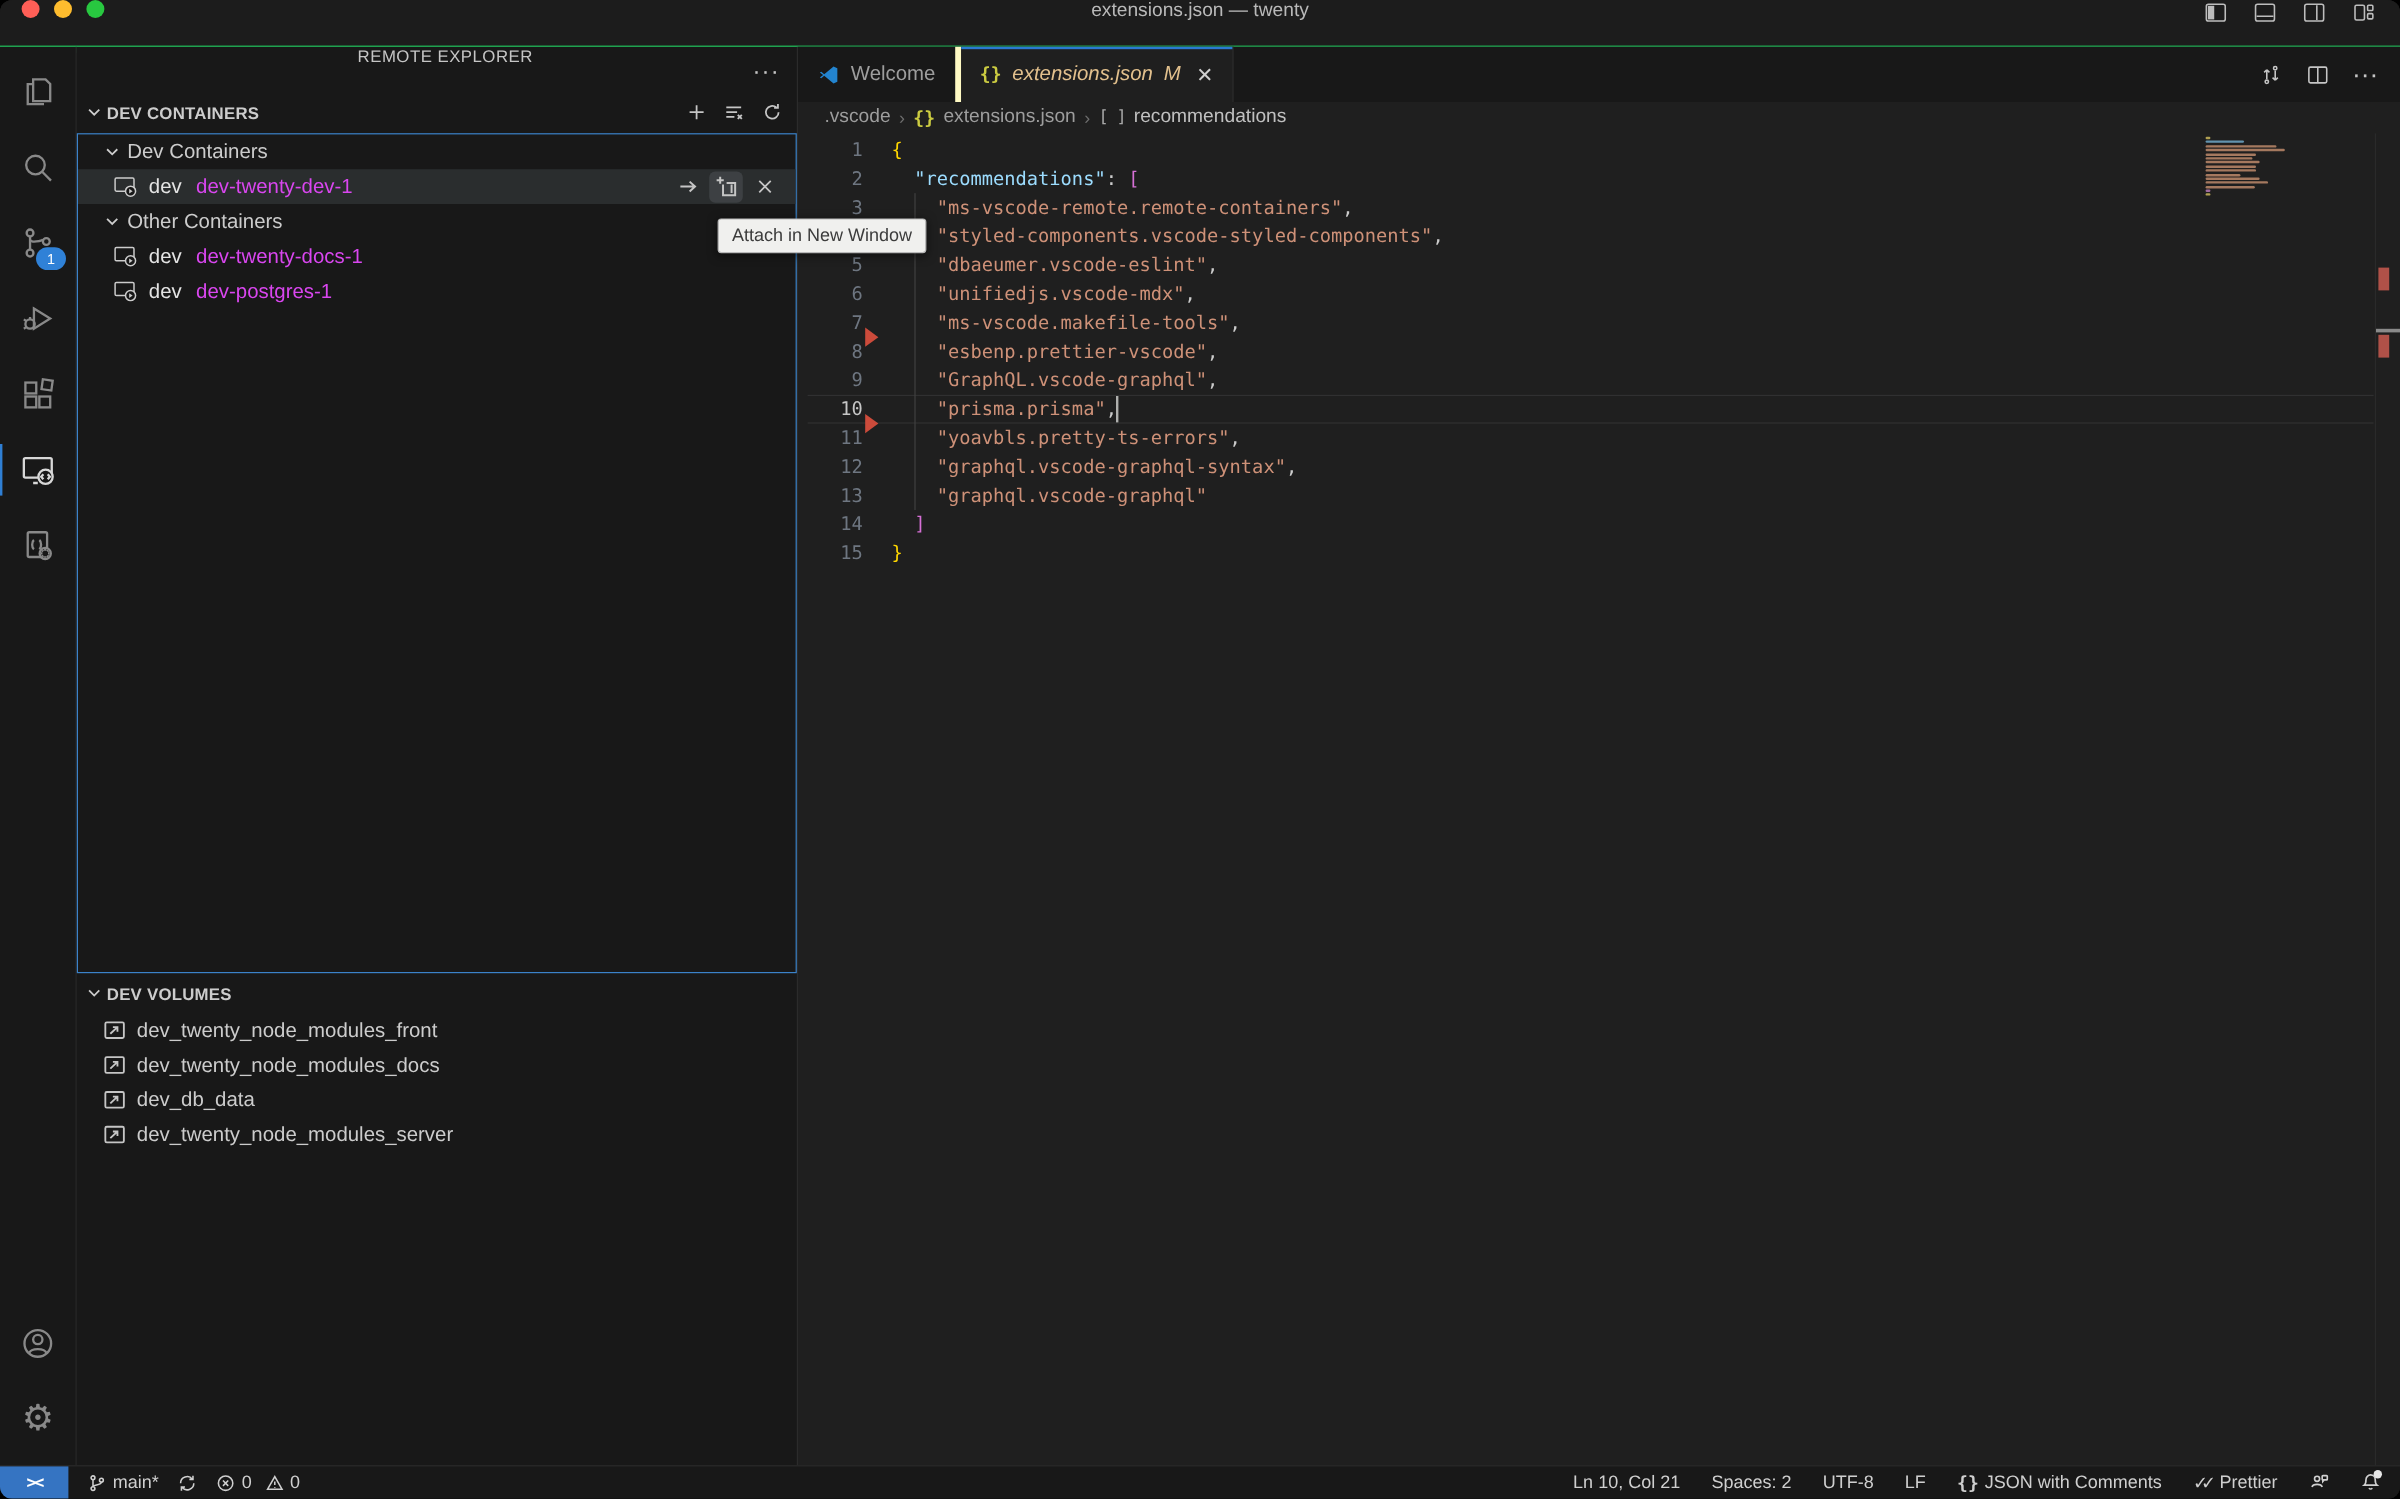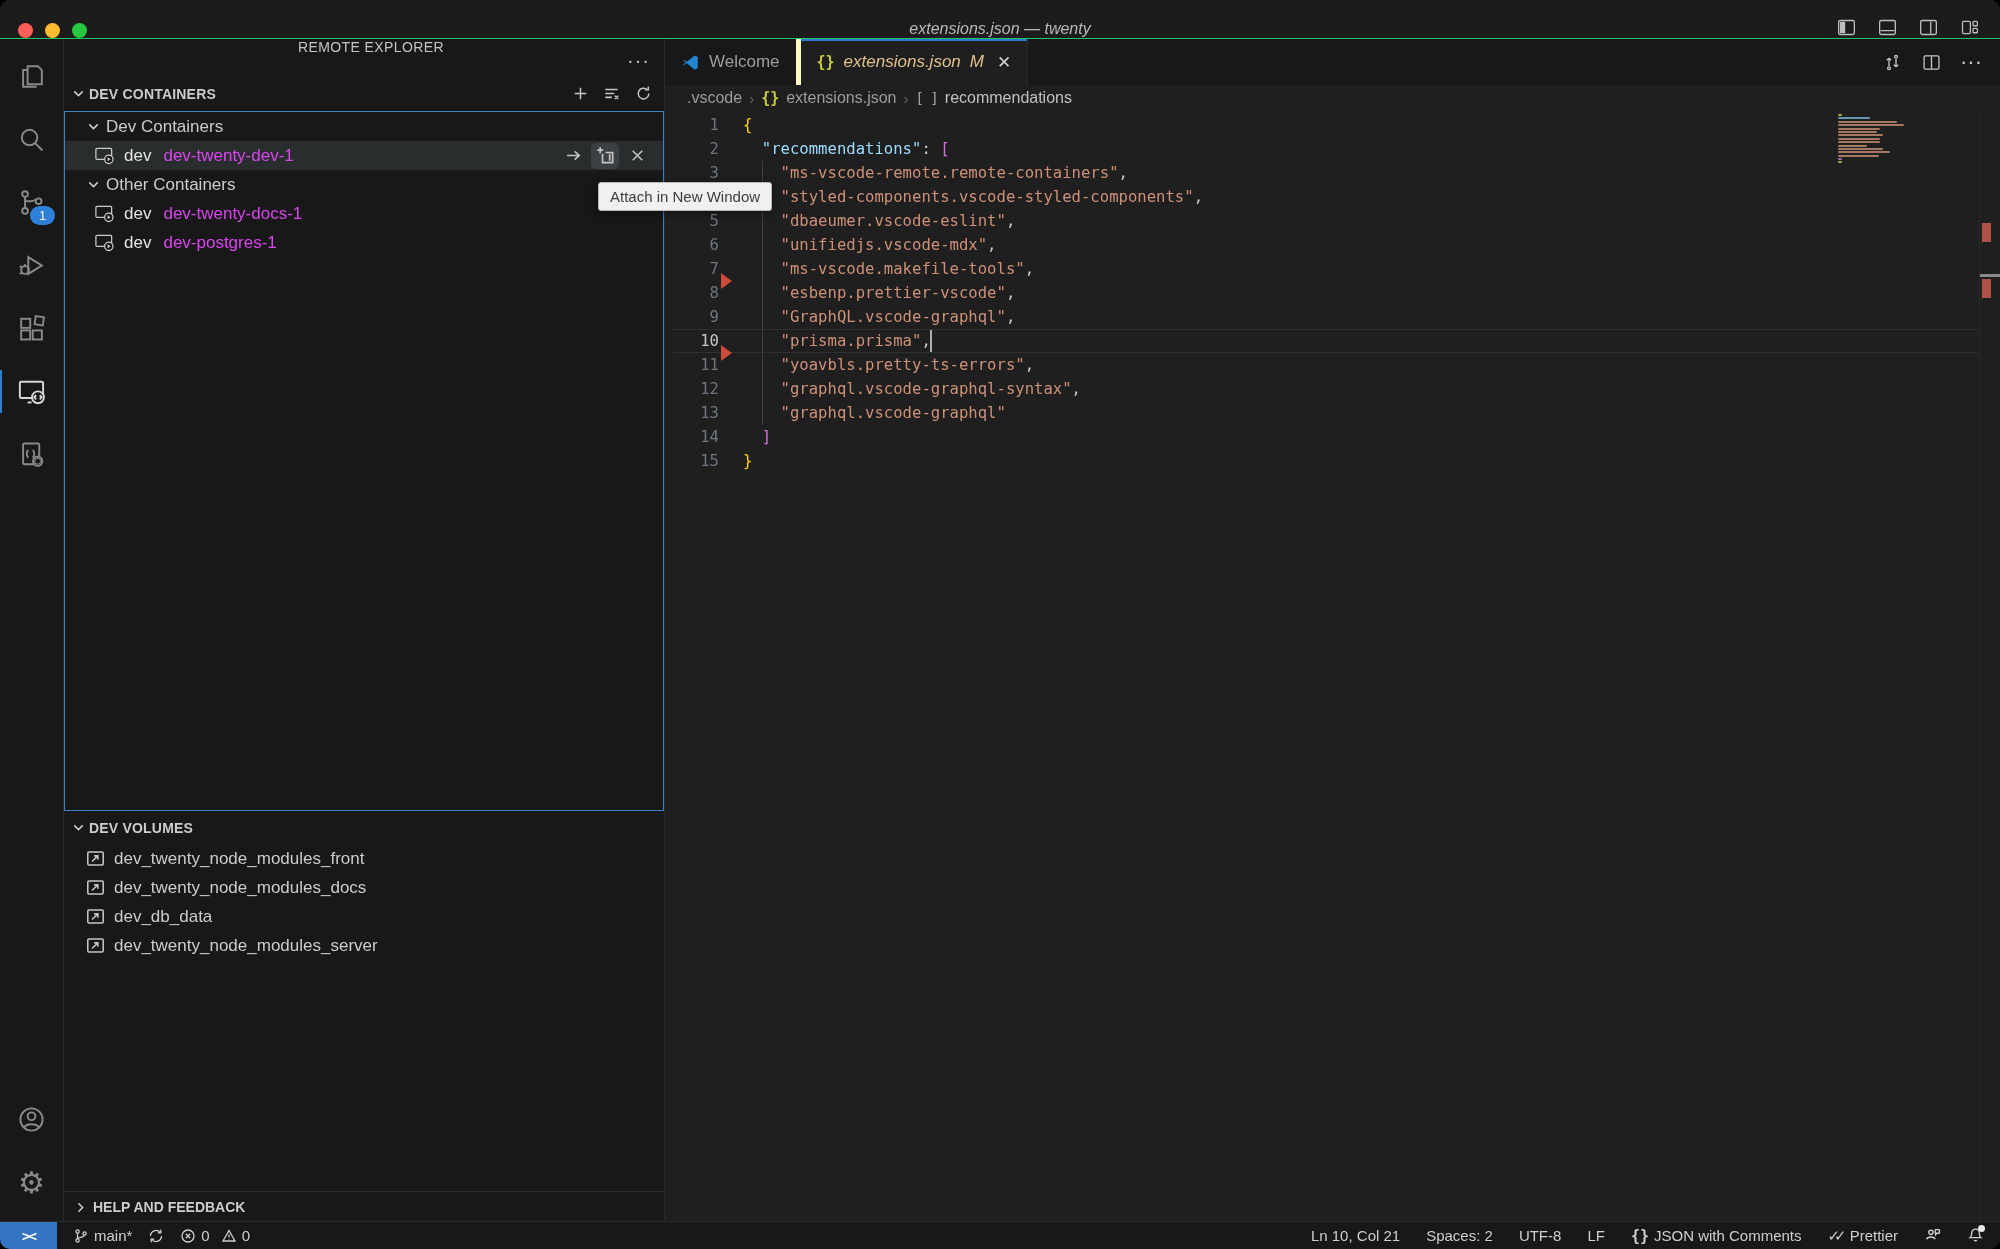--- a/index.html
+++ b/index.html
@@ -1,21 +1,21 @@
 <!DOCTYPE html>
 <html><head>
 <meta charset="utf-8">
 <style>
   html,body{margin:0;padding:0;background:#000;}
   .window{position:relative;width:2000px;height:1249px;background:#1f1f1f;border-radius:10px;overflow:hidden;
     font-family:"Liberation Sans",sans-serif;color:#cccccc;-webkit-font-smoothing:antialiased;}
   svg{display:block}
   
   .titlebar{position:absolute;top:0;left:0;right:0;height:38px;background:#1c1c1c;border-bottom:6px solid #22c55e;
-    display:flex;align-items:flex-end;font-style:italic;}
+    display:flex;align-items:flex-start;}
   .traffic{display:flex;gap:12px;margin-left:18px;}
   .tl{width:15px;height:15px;border-radius:50%;}
   .tl.r{background:#ff5f57}.tl.y{background:#febc2e}.tl.g{background:#28c840}
   .win-title{position:absolute;left:0;right:0;text-align:center;font-size:16px;color:#b9b9b9;pointer-events:none;}
   .tb-actions{margin-left:auto;display:flex;gap:20px;margin-right:20px;align-items:center;}
   .tb-actions svg{stroke:#bdbdbd;fill:none;stroke-width:1.5;}
   
   .main{position:absolute;top:39px;left:0;right:0;bottom:27px;display:flex;}
   
   .activitybar{width:63px;background:#181818;border-right:1px solid #2b2b2b;display:flex;flex-direction:column;align-items:center;padding-top:6px;}
@@ -362,28 +362,20 @@
                 <svg width="19" height="19" viewBox="0 0 16 16">
                   <rect x="1.5" y="2.5" width="13" height="11" rx="1"></rect>
                   <path d="M1.5 5.5h13" opacity="0"></path>
                   <path d="M5 10.5 10 5.8M10 9V5.8H6.8"></path>
                 </svg>
               </span>
               <span>dev_twenty_node_modules_server</span>
             </div>
           </div>
       </div>
-      <div class="help-sect">
-        <span>
-            <svg width="17" height="17" viewBox="0 0 16 16" fill="none" stroke="#cccccc" stroke-width="1.4">
-              <path d="M6 4l4 4-4 4"></path>
-            </svg>
-          </span>
-        <span class="lbl">HELP AND FEEDBACK</span>
-      </div>
     </div>
 
     <div class="editor">
       <div class="tabbar">
         <div class="tab inactive">
           <span>
             <svg width="19" height="19" viewBox="0 0 24 24">
                 <path fill="#2384cf" d="M17.2 3 7.4 11.1 4.3 8.7 2.8 9.4 6.2 12l-3.4 2.6 1.5.7 3.1-2.4 9.8 8.1 4-1.9V4.9Z"></path>
               </svg>
           </span>

